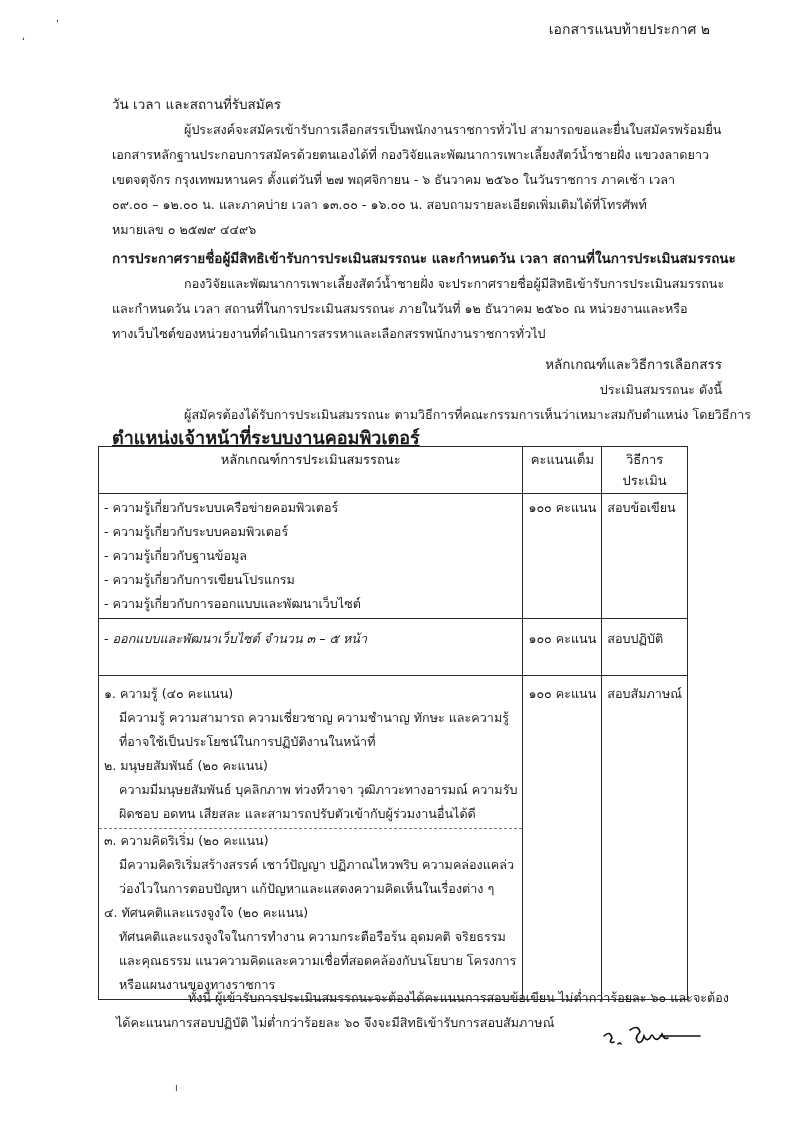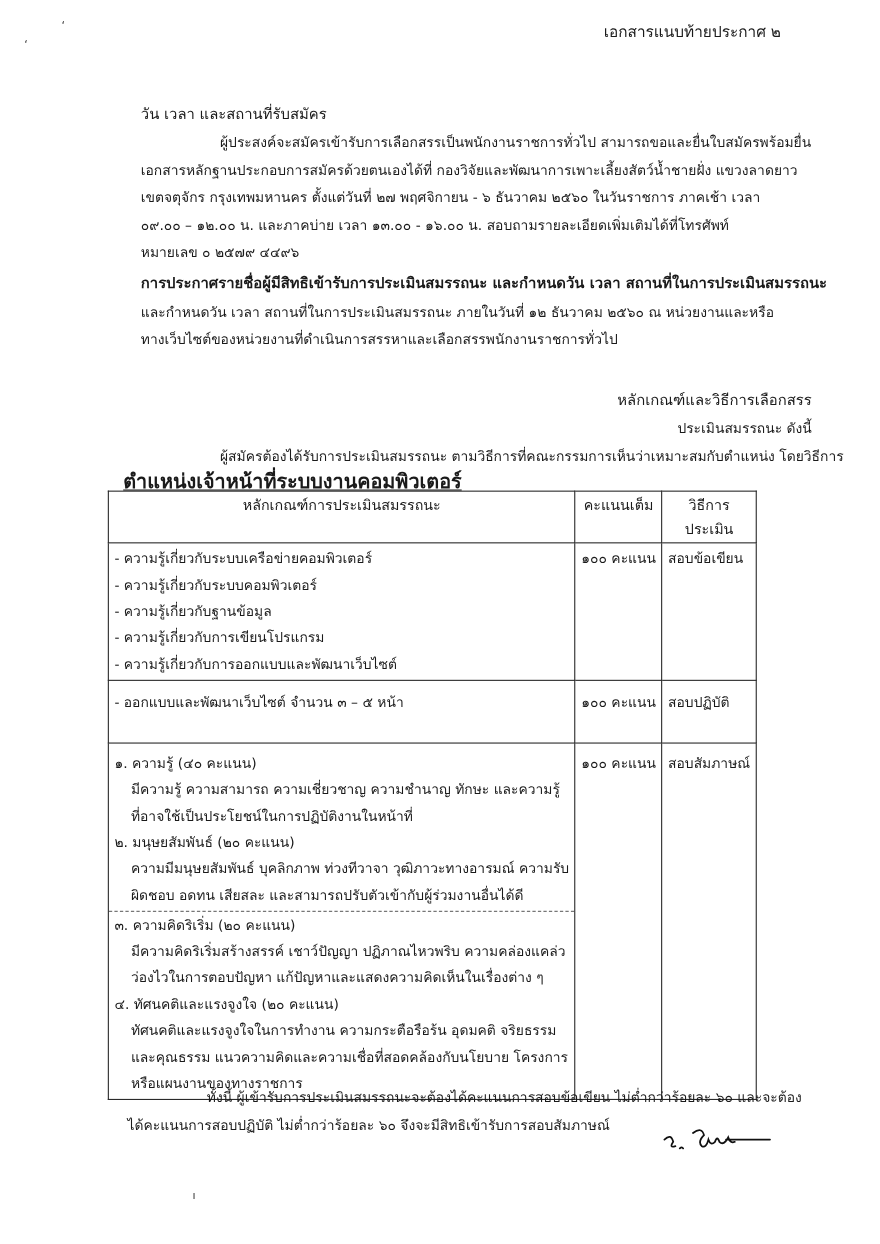--- a/index.html
+++ b/index.html
@@ -27,21 +27,21 @@
     }
     .header-right {
       position: absolute;
       top: 18px;
       right: 90px;
       font-size: 14px;
       letter-spacing: 0;
     }
     .section {
       position: absolute;
-      left: 128px;
+      left: 112px;
       width: 610px;
       font-size: 12.6px;
       line-height: 25px;
     }
     .h {
       font-size: 13.5px;
     }
     .h.bold { font-weight: bold; }
     .indent { text-indent: 72px; }
     .p { margin: 0; white-space: nowrap; }
@@ -111,20 +111,21 @@
     <div class="h">วัน เวลา และสถานที่รับสมัคร</div>
     <p class="p indent">ผู้ประสงค์จะสมัครเข้ารับการเลือกสรรเป็นพนักงานราชการทั่วไป สามารถขอและยื่นใบสมัครพร้อมยื่น</p>
     <p class="p">เอกสารหลักฐานประกอบการสมัครด้วยตนเองได้ที่ กองวิจัยและพัฒนาการเพาะเลี้ยงสัตว์น้ำชายฝั่ง แขวงลาดยาว</p>
     <p class="p">เขตจตุจักร กรุงเทพมหานคร ตั้งแต่วันที่ ๒๗ พฤศจิกายน - ๖ ธันวาคม ๒๕๖๐ ในวันราชการ ภาคเช้า เวลา</p>
     <p class="p">๐๙.๐๐ – ๑๒.๐๐ น. และภาคบ่าย เวลา ๑๓.๐๐ - ๑๖.๐๐ น. สอบถามรายละเอียดเพิ่มเติมได้ที่โทรศัพท์</p>
     <p class="p">หมายเลข ๐ ๒๕๗๙ ๔๔๙๖</p>
   </div>
 
   <div class="section" style="top:246px;">
     <div class="h bold p">การประกาศรายชื่อผู้มีสิทธิเข้ารับการประเมินสมรรถนะ และกำหนดวัน เวลา สถานที่ในการประเมินสมรรถนะ</div>
+    <p class="p indent">กองวิจัยและพัฒนาการเพาะเลี้ยงสัตว์น้ำชายฝั่ง จะประกาศรายชื่อผู้มีสิทธิเข้ารับการประเมินสมรรถนะ</p>
     <p class="p">และกำหนดวัน เวลา สถานที่ในการประเมินสมรรถนะ ภายในวันที่ ๑๒ ธันวาคม ๒๕๖๐ ณ หน่วยงานและหรือ</p>
     <p class="p">ทางเว็บไซต์ของหน่วยงานที่ดำเนินการสรรหาและเลือกสรรพนักงานราชการทั่วไป</p>
   </div>
 
   <div class="section" style="top:352px;text-align:right;">
     <div class="h">หลักเกณฑ์และวิธีการเลือกสรร</div>
     <p class="p">ประเมินสมรรถนะ  ดังนี้</p>
     <p class="p indent">ผู้สมัครต้องได้รับการประเมินสมรรถนะ ตามวิธีการที่คณะกรรมการเห็นว่าเหมาะสมกับตำแหน่ง โดยวิธีการ</p>
   </div>
 
@@ -148,21 +149,21 @@
       </td>
       <td>
             <div class="score">๑๐๐ คะแนน</div>
           </td>
       <td>
             <div class="method">สอบข้อเขียน</div>
           </td>
     </tr>
 
     <tr>
-      <td style="height:46px;padding-top:8px;">
+      <td style="height:46px;padding-top:8px;font-style:italic;">
         <div class="row-line">- ออกแบบและพัฒนาเว็บไซต์ จำนวน ๓ – ๕ หน้า</div>
       </td>
       <td style="padding-top:8px;">
             <div class="score">๑๐๐ คะแนน</div>
           </td>
       <td style="padding-top:8px;">
             <div class="method">สอบปฏิบัติ</div>
           </td>
     </tr>
 

